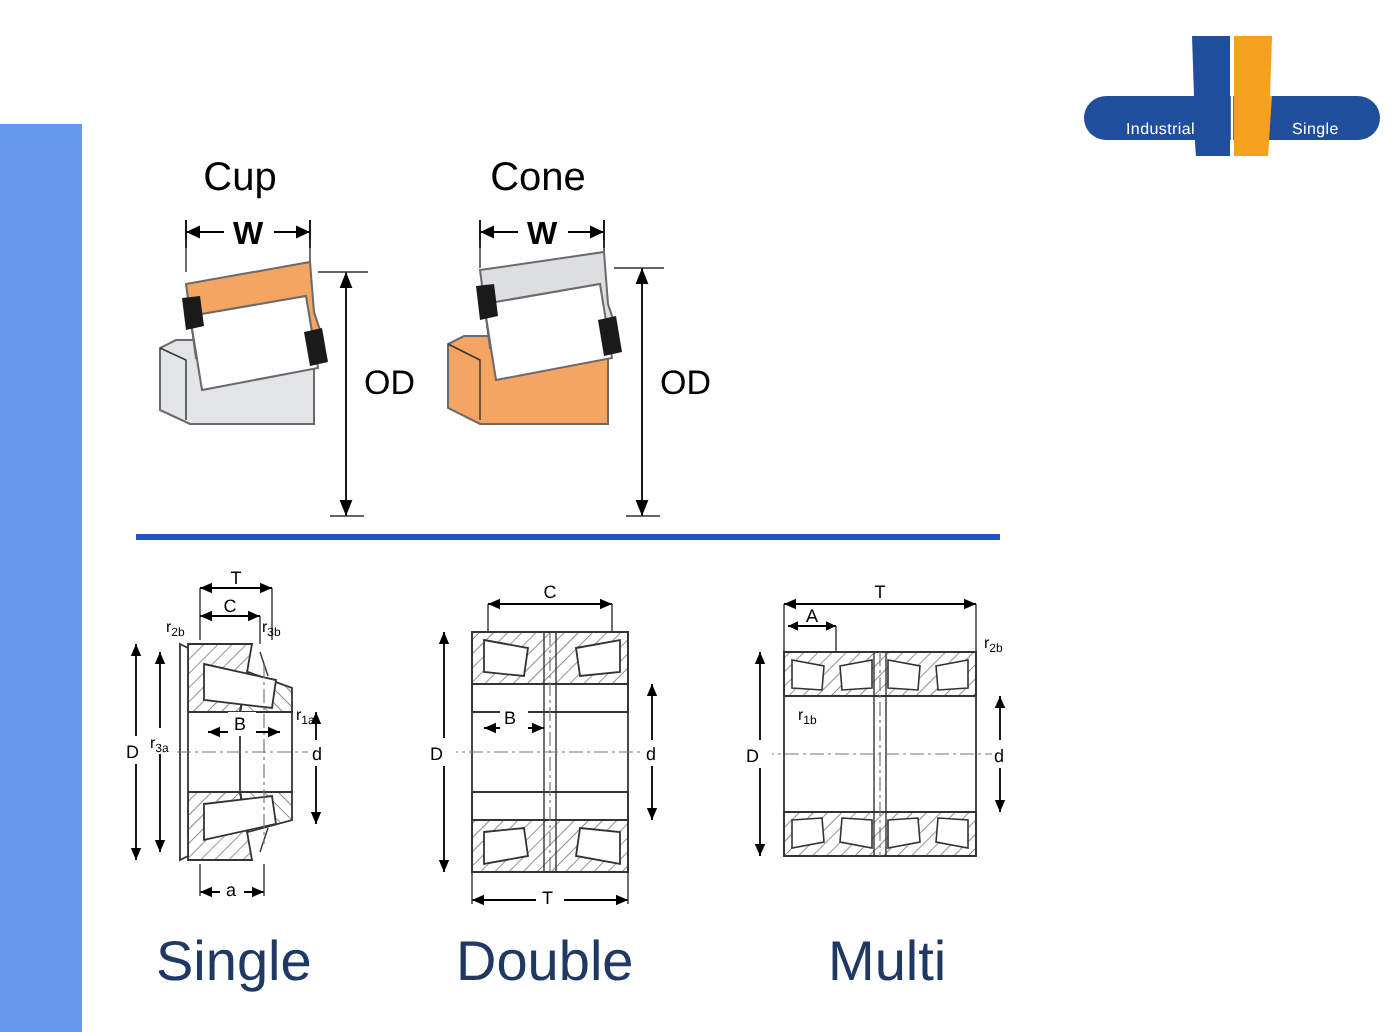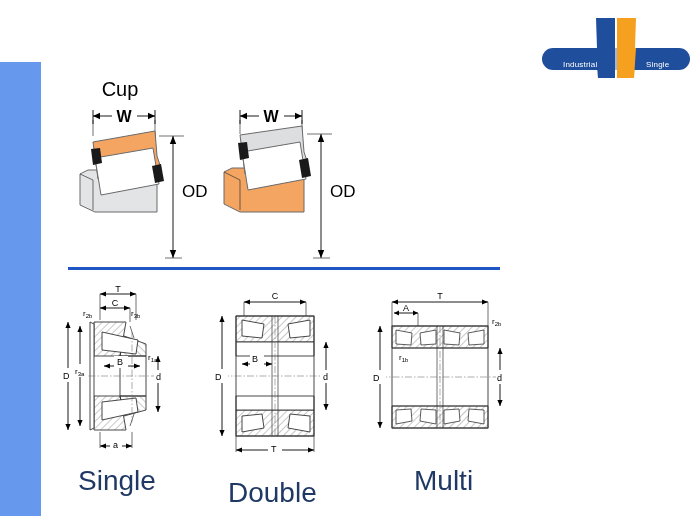--- a/index.html
+++ b/index.html
@@ -139,20 +139,21 @@
 
       <line x1="113" y1="34" x2="113" y2="156" class="dim"></line>
       <path d="M113,34 l-3.2,8 h6.4 z" fill="#000"></path>
       <path d="M113,156 l-3.2,-8 h6.4 z" fill="#000"></path>
       <line x1="99" y1="34" x2="124" y2="34" class="thin"></line>
       <line x1="105" y1="156" x2="122" y2="156" class="thin"></line>
       <rect x="118" y="78" width="32" height="22" fill="#ffffff"></rect>
       <text x="122" y="95" font-size="17" font-family="Liberation Sans, sans-serif" fill="#000">OD</text>
     </svg>
 
+    <div class="diag-label" style="left:237px;top:16px;width:64px;">Cone</div>
 
     <svg class="cone-svg" style="position:absolute;left:212px;top:40px;" width="150" height="170" viewBox="0 0 150 170">
 
       <line x1="28" y1="14" x2="90" y2="14" class="dim"></line>
       <path d="M28,14 l7,-3.2 v6.4 z" fill="#000"></path>
       <path d="M90,14 l-7,-3.2 v6.4 z" fill="#000"></path>
       <line x1="28" y1="8" x2="28" y2="22" class="dim"></line>
       <line x1="90" y1="8" x2="90" y2="22" class="dim"></line>
       <rect x="47" y="6" width="25" height="17" fill="#ffffff"></rect>
       <text x="59" y="20" text-anchor="middle" font-size="16" font-weight="bold" font-family="Liberation Sans, sans-serif" fill="#000">W</text>
@@ -366,17 +367,17 @@
       <text x="7" y="97" class="dimtxt big">D</text>
 
       <line x1="134" y1="64" x2="134" y2="122" class="dim"></line>
       <path d="M134,64 l-2.6,6 h5.2 z" fill="#000"></path>
       <path d="M134,122 l-2.6,-6 h5.2 z" fill="#000"></path>
       <rect x="130" y="86" width="12" height="14" fill="#fff"></rect>
       <text x="131" y="97" class="dimtxt big">d</text>
     </svg>
 
     <div class="bottom-label" style="left:78px;top:403px;">Single</div>
-    <div class="bottom-label" style="left:228px;top:415px;">Double</div>
+    <div class="bottom-label" style="left:228px;top:403px;">Double</div>
     <div class="bottom-label" style="left:414px;top:403px;text-align:right;">Multi</div>
 
   </div>
 </div>
 
 </body></html>

